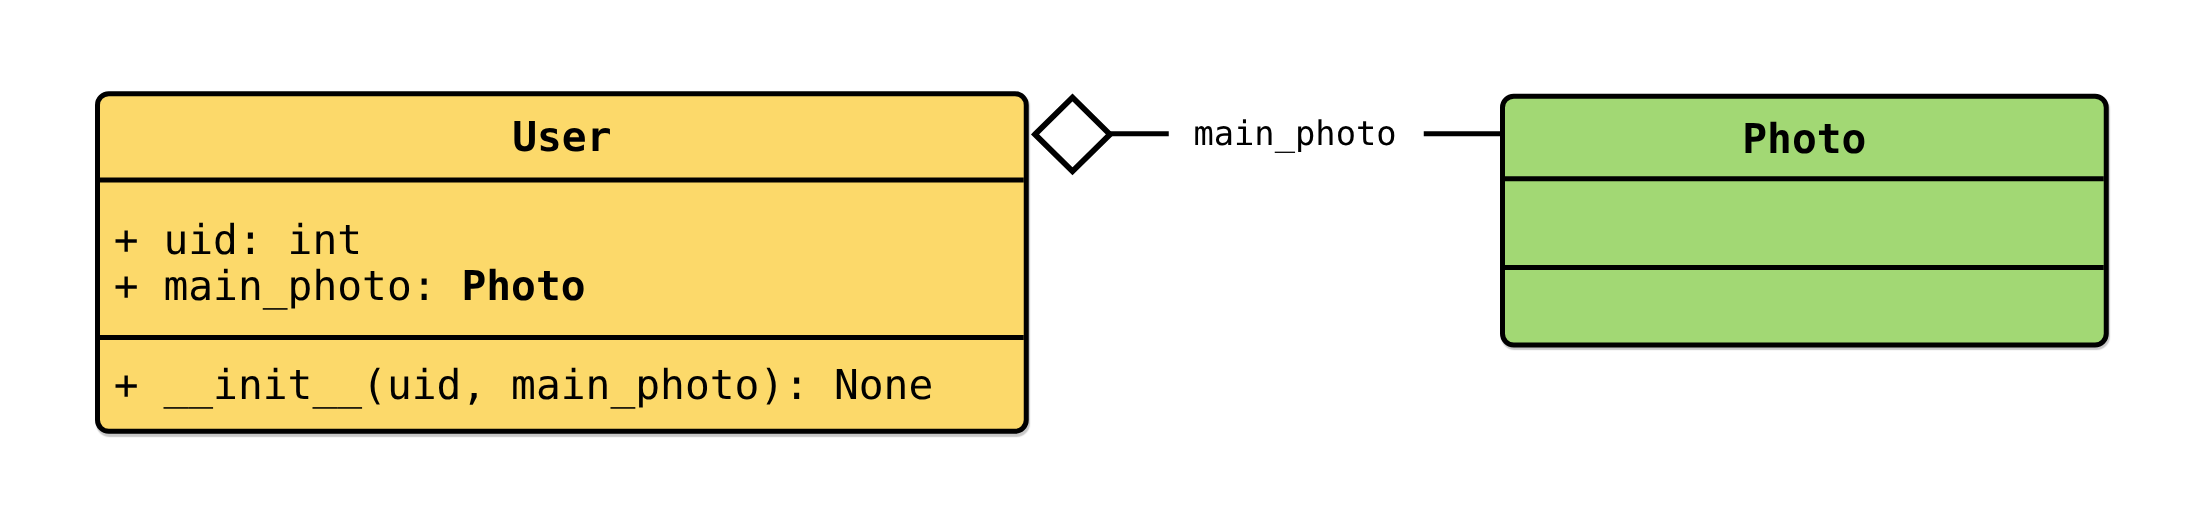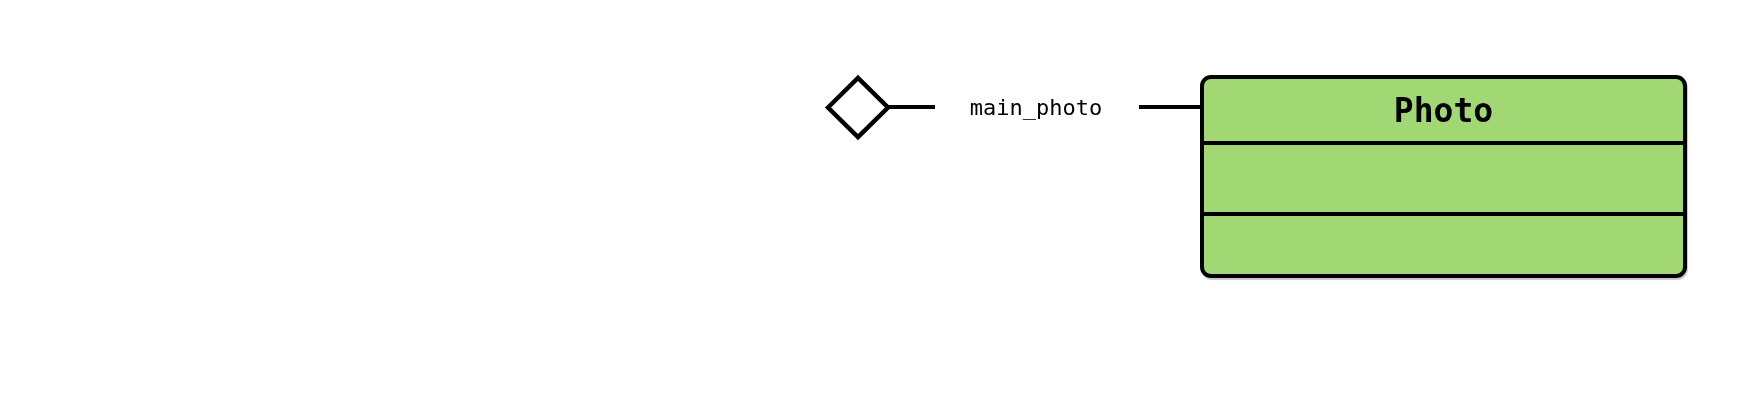--- a/index.html
+++ b/index.html
@@ -43,30 +43,48 @@
   .class-photo .methods-compartment { flex: 1; }
   .bold { font-weight: 700; }
   .connector-line {
     position: absolute; height: 4px; background: #000;
   }
   .line-left { left: 885px; top: 105px; width: 50px; }
   .line-right { left: 1139px; top: 105px; width: 65px; }
   .relationship-label {
     position: absolute;
     left: 933px; top: 88px; width: 206px; height: 40px;
-    font-size: 22px; line-height: 40px; text-align: center;
+    font-size: 27px; line-height: 40px; text-align: center;
     white-space: nowrap;
   }
   .diamond-svg { position: absolute; left: 820px; top: 74px; }
 </style>
 </head>
 <body>
 
 <div class="canvas" style="background-color: rgb(255, 255, 255);">
 
+  <div class="uml-class class-user" style="background-color: rgb(252, 217, 106);">
+    <div class="compartment title-compartment">
+      <span>User</span>
+    </div>
+    <div class="compartment body-compartment attrs-compartment">
+      <div>
+        <span>+ uid: int</span><span class="bold"></span>
+      </div>
+      <div>
+        <span>+ main_photo: </span><span class="bold">Photo</span>
+      </div>
+    </div>
+    <div class="compartment body-compartment methods-compartment">
+      <div>
+        <span>+ __init__(uid, main_photo): None</span>
+      </div>
+    </div>
+  </div>
 
   <svg class="diamond-svg" width="72" height="67" viewBox="0 0 72 67">
     <polygon points="8,33.5 38,4 68,33.5 38,63" fill="#ffffff" stroke="#000000" stroke-width="4.5"></polygon>
   </svg>
 
   <div class="connector-line line-left"></div>
   <div class="relationship-label">main_photo</div>
   <div class="connector-line line-right"></div>
 
   <div class="uml-class class-photo" style="background-color: rgb(162, 216, 116);">

